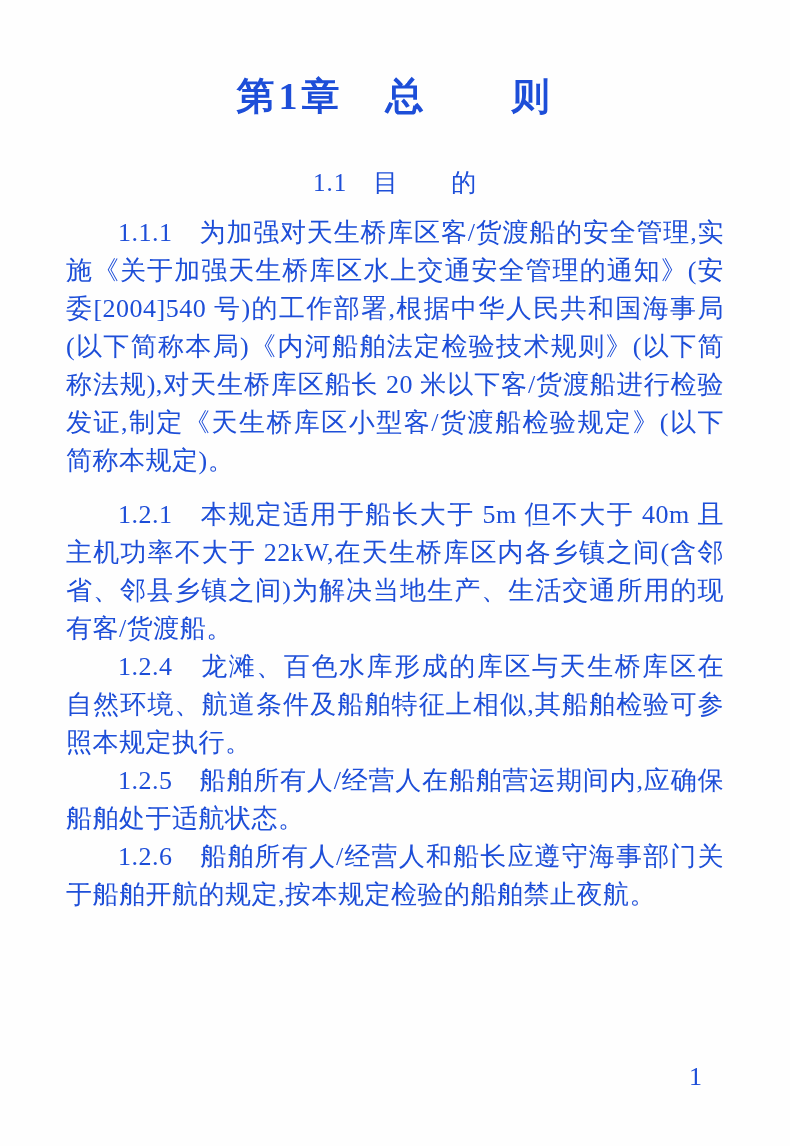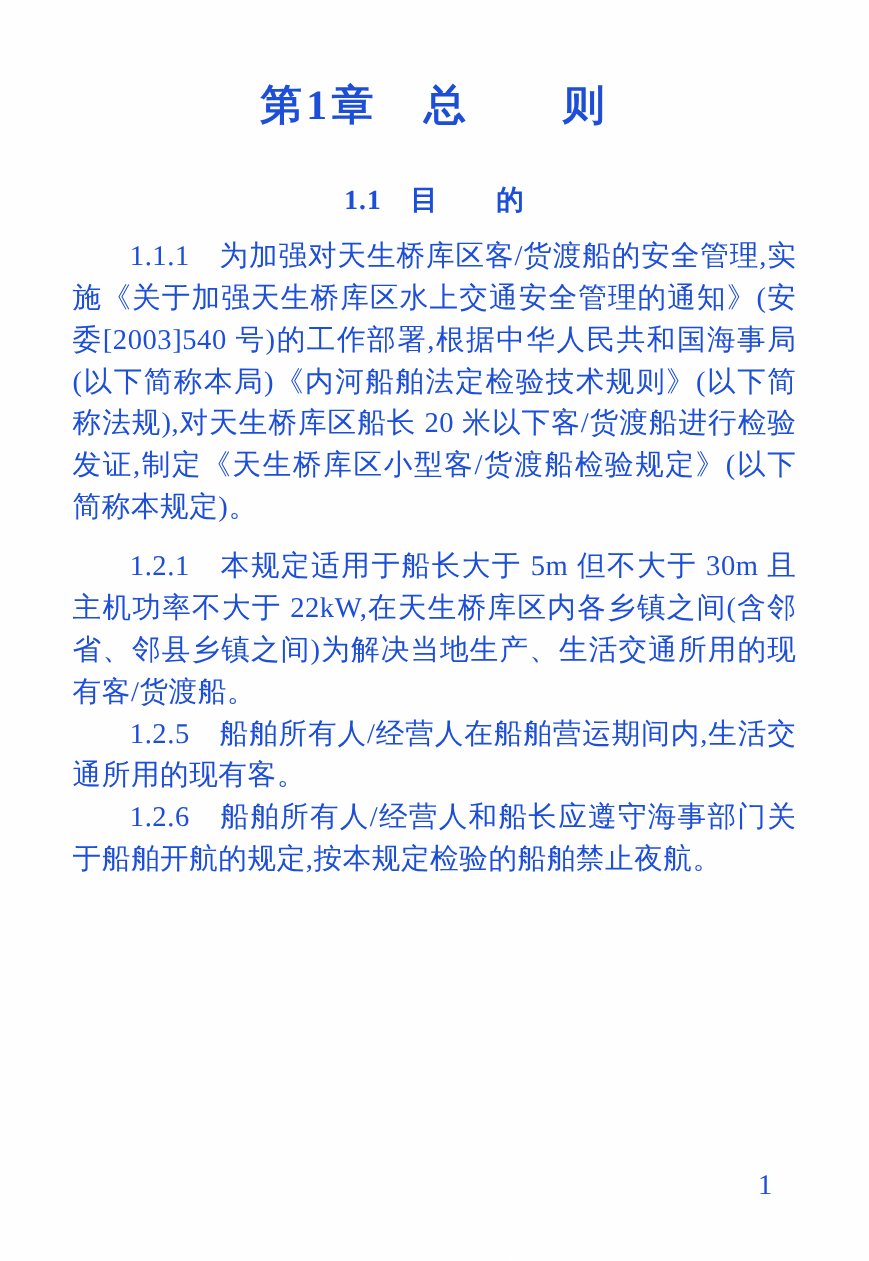--- a/index.html
+++ b/index.html
@@ -27,21 +27,21 @@
     font-size: 38px;
     line-height: 44px;
     font-weight: bold;
     letter-spacing: 4px;
   }
   .section-heading {
     margin: 0;
     text-align: center;
     font-size: 25px;
     line-height: 30px;
-    font-weight: bold;
+    font-weight: normal;
     letter-spacing: 1px;
   }
   .heading-1-1 { margin-top: 50px; }
   .heading-1-2 { margin-top: 28px; }
   .para {
     margin: 0;
     font-size: 26px;
     line-height: 38px;
     text-align: justify;
     text-indent: 2em;
@@ -61,25 +61,26 @@
 </head>
 <body>
 
 <div class="page">
   <div class="content">
 
     <h1 class="chapter-title">第1章　总　　则</h1>
 
     <section>
       <h2 class="section-heading heading-1-1">1.1　目　　的</h2>
-      <p class="para para-group-first">1.1.1　为加强对天生桥库区客/货渡船的安全管理,实施《关于加强天生桥库区水上交通安全管理的通知》(安委[2003]540 号)的工作部署,根据中华人民共和国海事局(以下简称本局)《内河船舶法定检验技术规则》(以下简称法规),对天生桥库区船长 20 米以下客/货渡船进行检验发证,制定《天生桥库区小型客/货渡船检验规定》(以下简称本规定)。</p>
+      <p class="para para-group-first">1.1.1　为加强对天生桥库区客/货渡船的安全管理,实施《关于加强天生桥库区水上交通安全管理的通知》(安委[2004]540 号)的工作部署,根据中华人民共和国海事局(以下简称本局)《内河船舶法定检验技术规则》(以下简称法规),对天生桥库区船长 20 米以下客/货渡船进行检验发证,制定《天生桥库区小型客/货渡船检验规定》(以下简称本规定)。</p>
     </section>
 
     <section>
-      <p class="para para-group-first">1.2.1　本规定适用于船长大于 5m 但不大于 30m 且主机功率不大于 22kW,在天生桥库区内各乡镇之间(含邻省、邻县乡镇之间)为解决当地生产、生活交通所用的现有客/货渡船。</p>
-      <p class="para">1.2.5　船舶所有人/经营人在船舶营运期间内,生活交通所用的现有客。</p>
+      <p class="para para-group-first">1.2.1　本规定适用于船长大于 5m 但不大于 40m 且主机功率不大于 22kW,在天生桥库区内各乡镇之间(含邻省、邻县乡镇之间)为解决当地生产、生活交通所用的现有客/货渡船。</p>
+      <p class="para">1.2.4　龙滩、百色水库形成的库区与天生桥库区在自然环境、航道条件及船舶特征上相似,其船舶检验可参照本规定执行。</p>
+      <p class="para">1.2.5　船舶所有人/经营人在船舶营运期间内,应确保船舶处于适航状态。</p>
       <p class="para">1.2.6　船舶所有人/经营人和船长应遵守海事部门关于船舶开航的规定,按本规定检验的船舶禁止夜航。</p>
     </section>
 
   </div>
 
   <div class="page-number">1</div>
 </div>
 
 </body></html>

